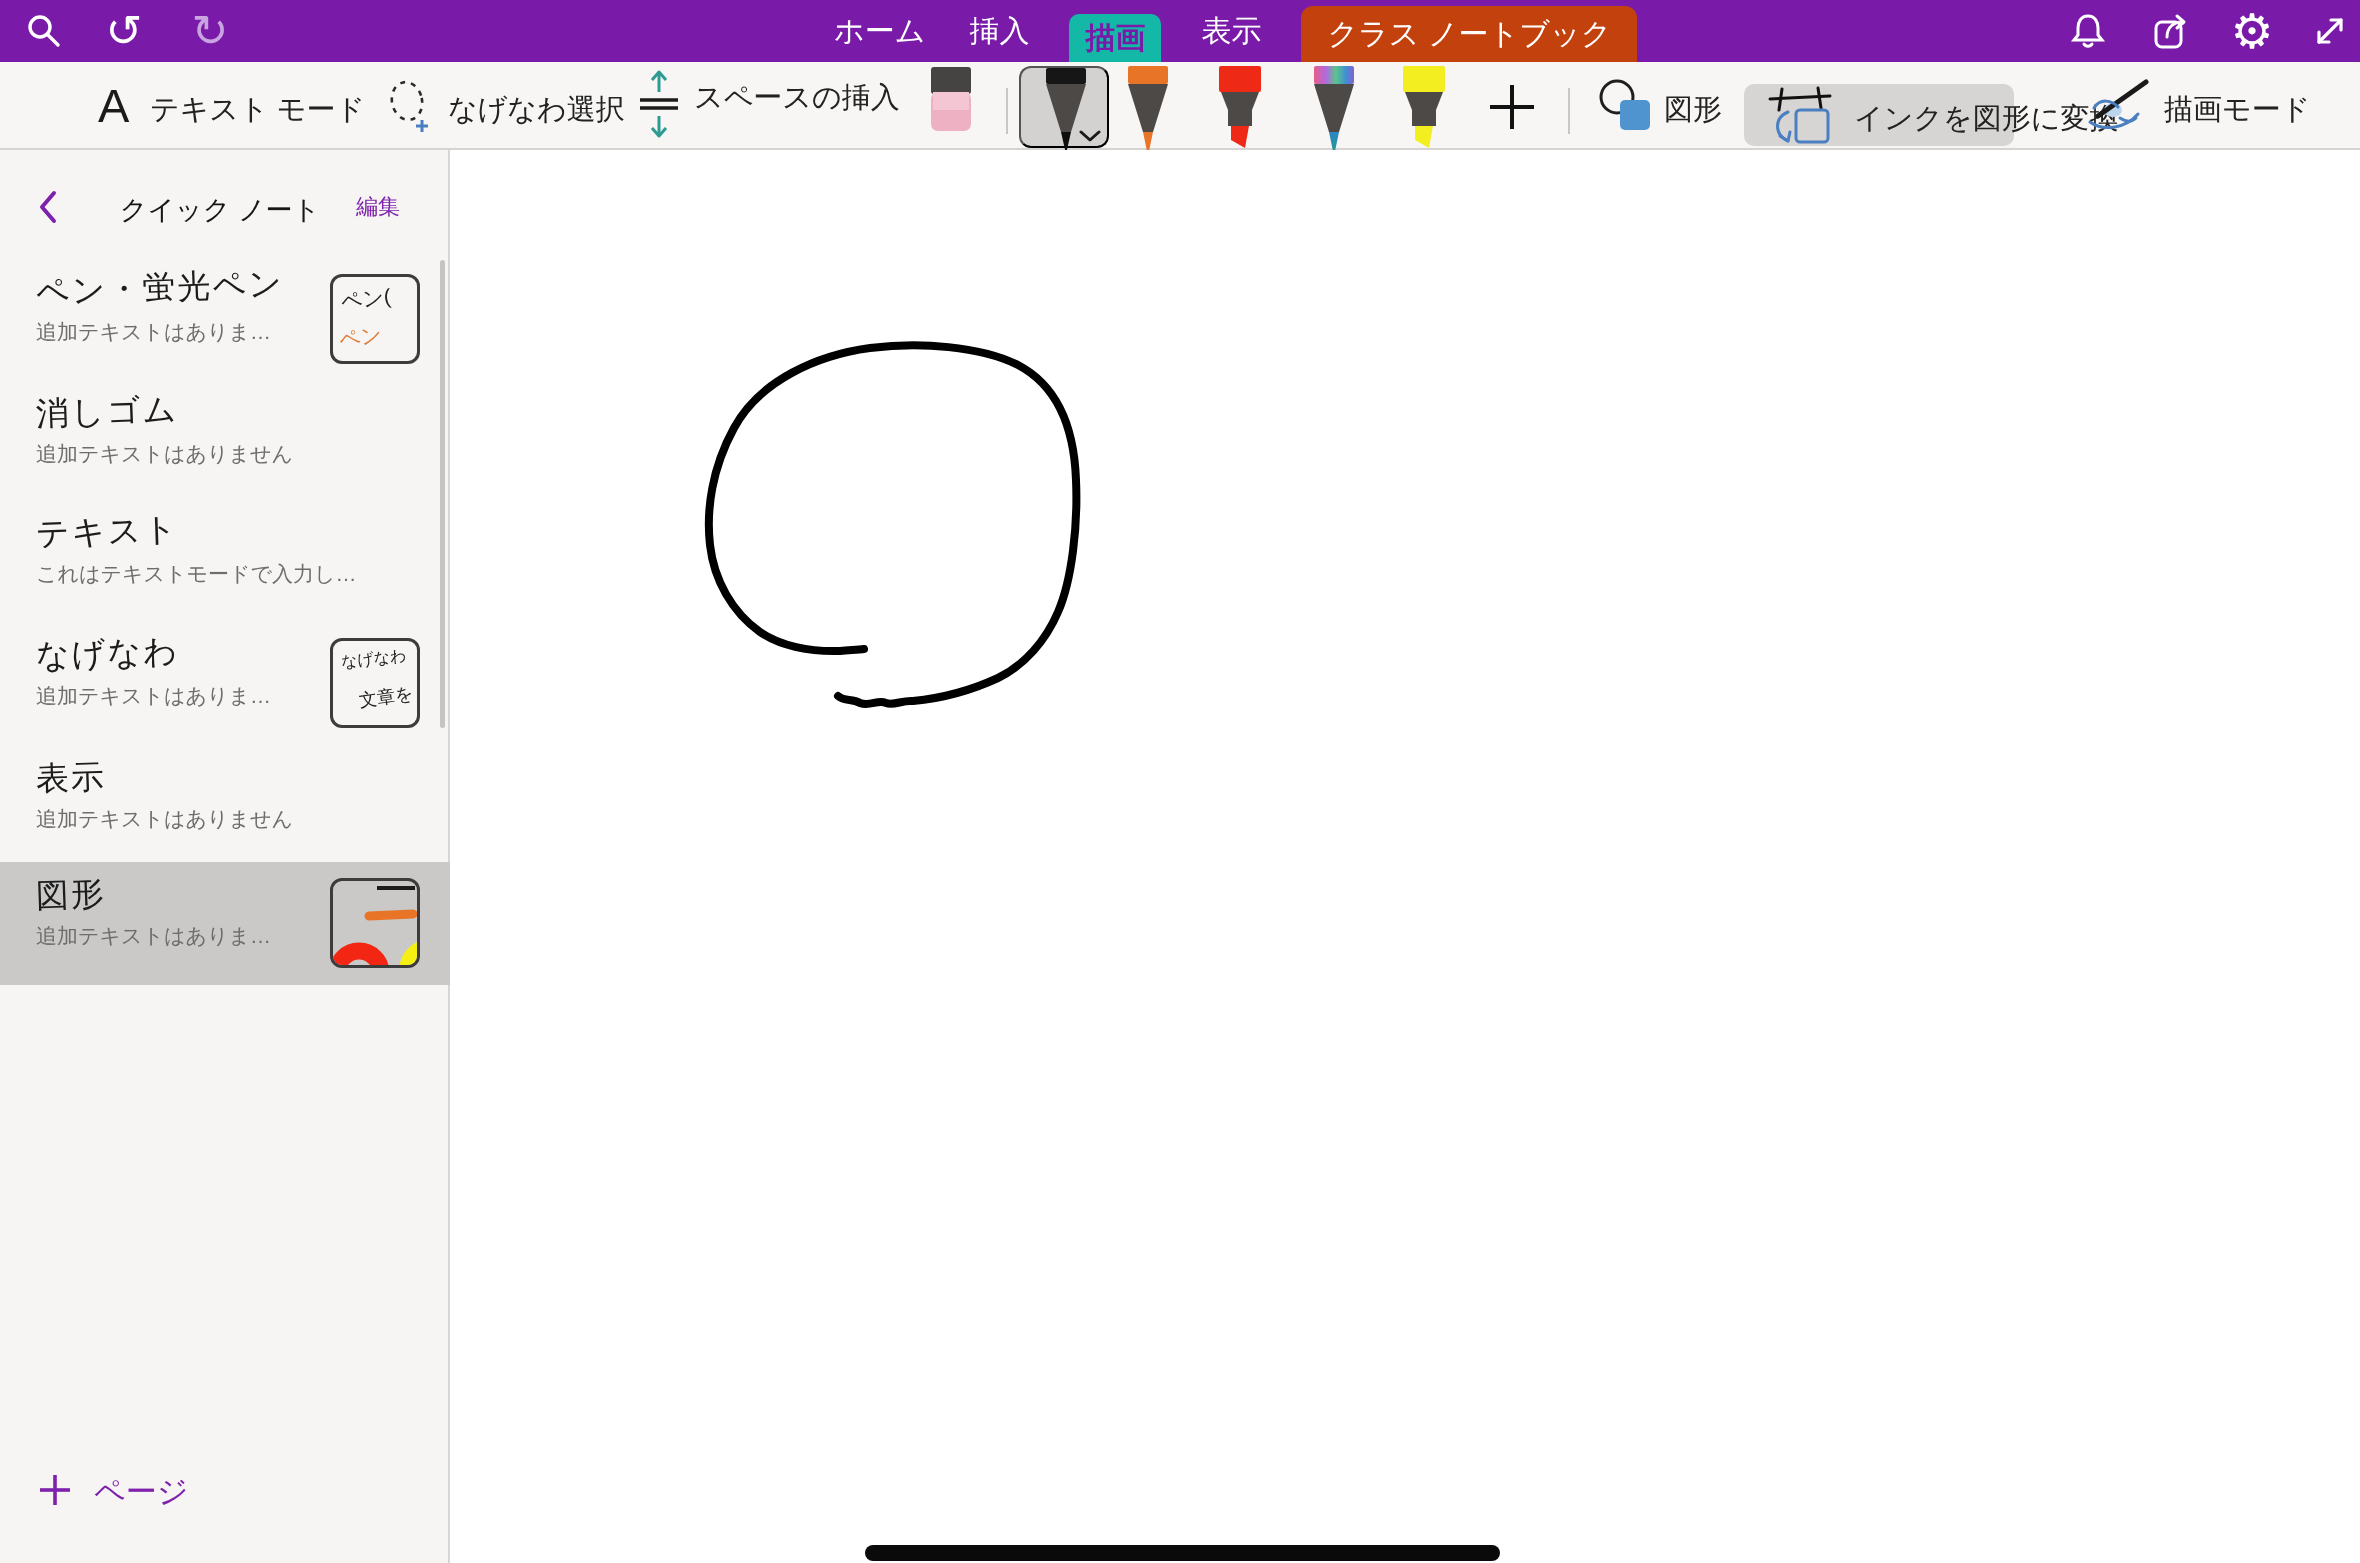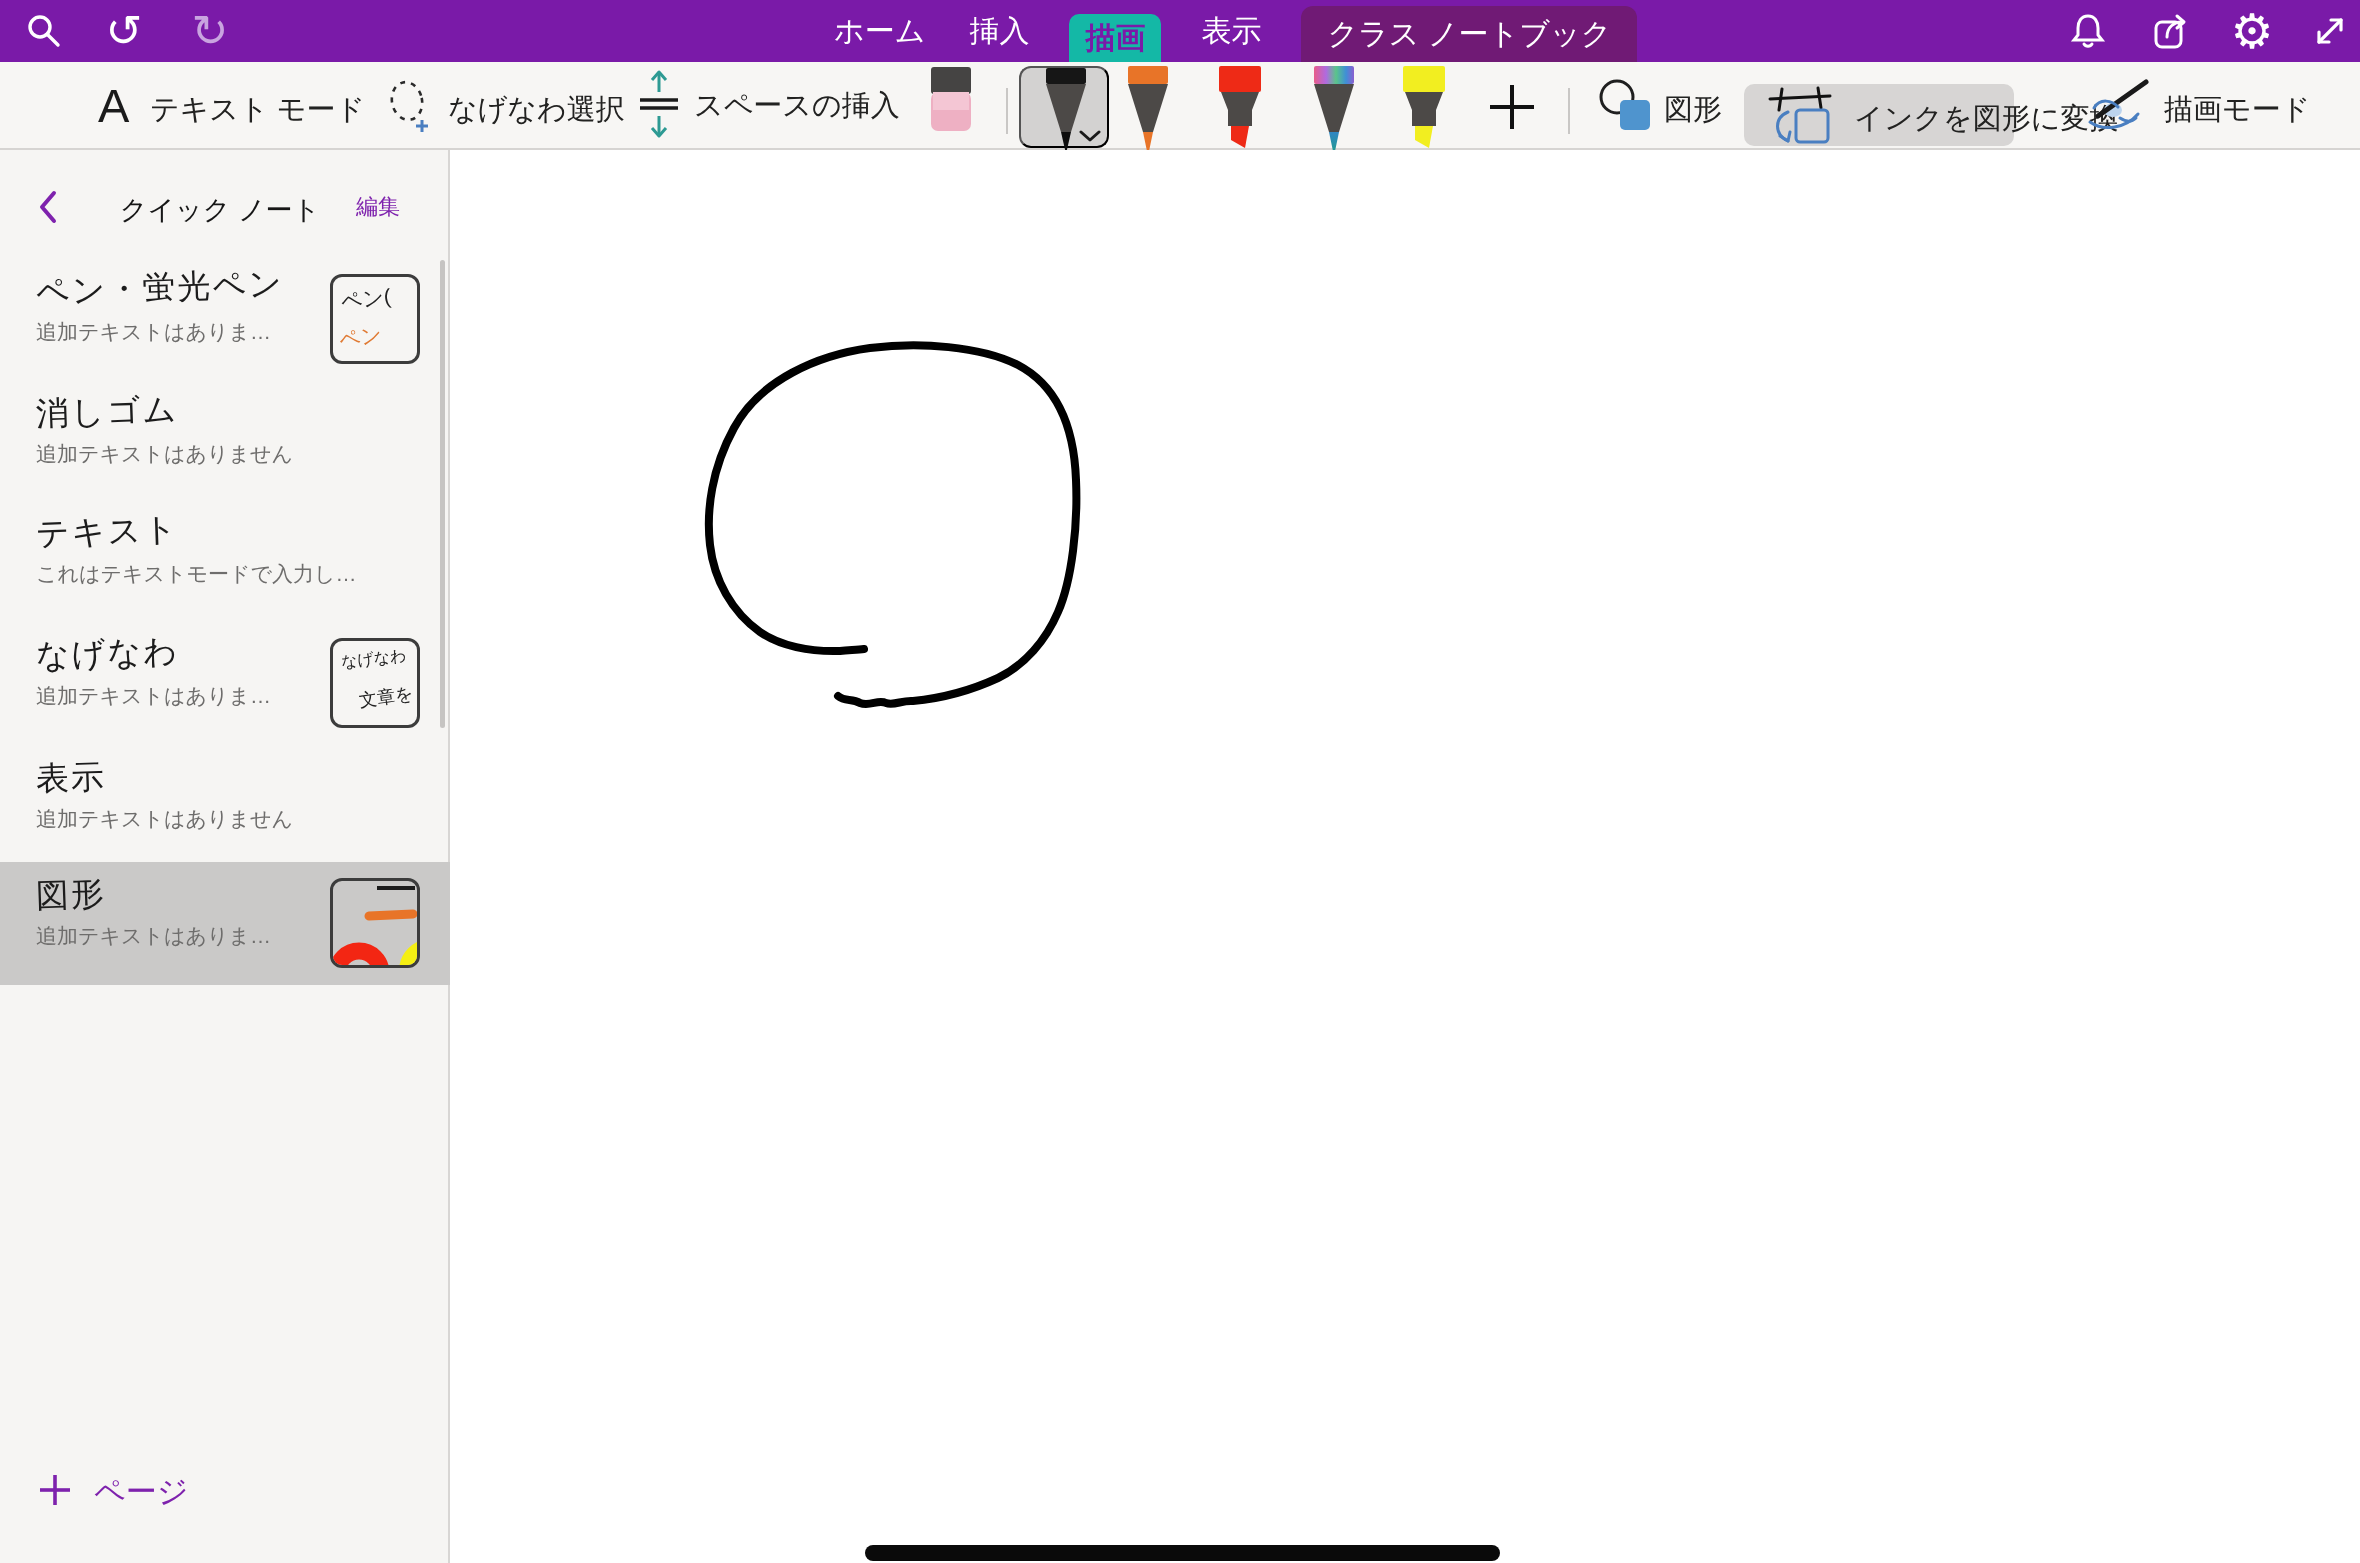--- a/index.html
+++ b/index.html
@@ -10,21 +10,21 @@
   
   .topbar { position:absolute; left:0; top:0; width:2360px; height:62px; background:#7a1aa8; }
   .tb-icon { position:absolute; top:0; height:62px; display:flex; align-items:center; justify-content:center;
     background:none; border:none; cursor:pointer; color:#fff; }
   .glyph { font-size:44px; line-height:1; color:#ffffff; font-family:"DejaVu Sans",sans-serif; }
   .glyph.dim { color:#c9a4e0; }
   .tabs { position:absolute; left:830px; top:0; height:62px; display:flex; align-items:flex-end; gap:36px; }
   .tab { border:none; background:none; color:#ffffff; font-size:30px; height:62px; padding:0 4px;
     display:flex; align-items:center; cursor:pointer; white-space:nowrap; }
   .tab.active { background:#14b8a6; color:#7a1aa8; border-radius:10px 10px 0 0; height:48px; padding:0 16px; font-weight:bold; }
-  .tab.dark { background:#701a75; border-radius:12px 12px 0 0; height:56px; padding:0 26px; }
+  .tab.dark { background:#c2410c; border-radius:12px 12px 0 0; height:56px; padding:0 26px; }
 
   
   .ribbon { position:absolute; left:0; top:62px; width:2360px; height:88px; background:#f7f6f4;
     border-bottom:2px solid #d6d4d2; overflow:visible; }
   .rb-label { position:absolute; top:28px; font-size:29px; color:#222221; white-space:nowrap; }
   .rb-item { position:absolute; background:none; border:none; cursor:pointer; }
   .vdiv { position:absolute; top:26px; width:2px; height:46px; background:#c9c7c5; }
   .sel-pen-bg { position:absolute; left:1019px; top:4px; width:90px; height:82px; background:#d3d2d1; border-radius:12px; cursor:pointer; }
   .ink-btn { position:absolute; left:1744px; top:22px; width:270px; height:62px; background:#d7d5d4; border:none;
     border-radius:10px; cursor:pointer; }
@@ -125,21 +125,21 @@
 
     <button class="rb-item" style="left:636px;top:8px;width:244px;height:72px;text-align:left;">
       <svg width="46" height="68" viewBox="0 0 46 68" style="position:absolute;left:0;top:0;">
         <line x1="23" y1="22" x2="23" y2="3" stroke="#2d9a93" stroke-width="3"></line>
         <polyline points="16,10 23,2 30,10" fill="none" stroke="#2d9a93" stroke-width="3" stroke-linejoin="round"></polyline>
         <line x1="4" y1="30" x2="42" y2="30" stroke="#1b1b1b" stroke-width="3.4"></line>
         <line x1="4" y1="38" x2="42" y2="38" stroke="#1b1b1b" stroke-width="3.4"></line>
         <line x1="23" y1="46" x2="23" y2="65" stroke="#2d9a93" stroke-width="3"></line>
         <polyline points="16,58 23,66 30,58" fill="none" stroke="#2d9a93" stroke-width="3" stroke-linejoin="round"></polyline>
       </svg>
-      <span class="rb-label" style="left:58px;top:16px;">スペースの挿入</span>
+      <span class="rb-label" style="left:58px;top:8px;">スペースの挿入</span>
     </button>
 
     <button class="rb-item" style="left:930px;top:4px;width:44px;height:66px;">
       <svg width="42" height="64" viewBox="0 0 42 64">
         <rect x="1" y="0" width="40" height="27" rx="3" fill="#454443"></rect>
         <rect x="1" y="25" width="40" height="39" rx="7" fill="#eeb0c3"></rect>
         <rect x="3" y="25" width="36" height="18" fill="#f4c6d4"></rect>
       </svg>
     </button>
 

